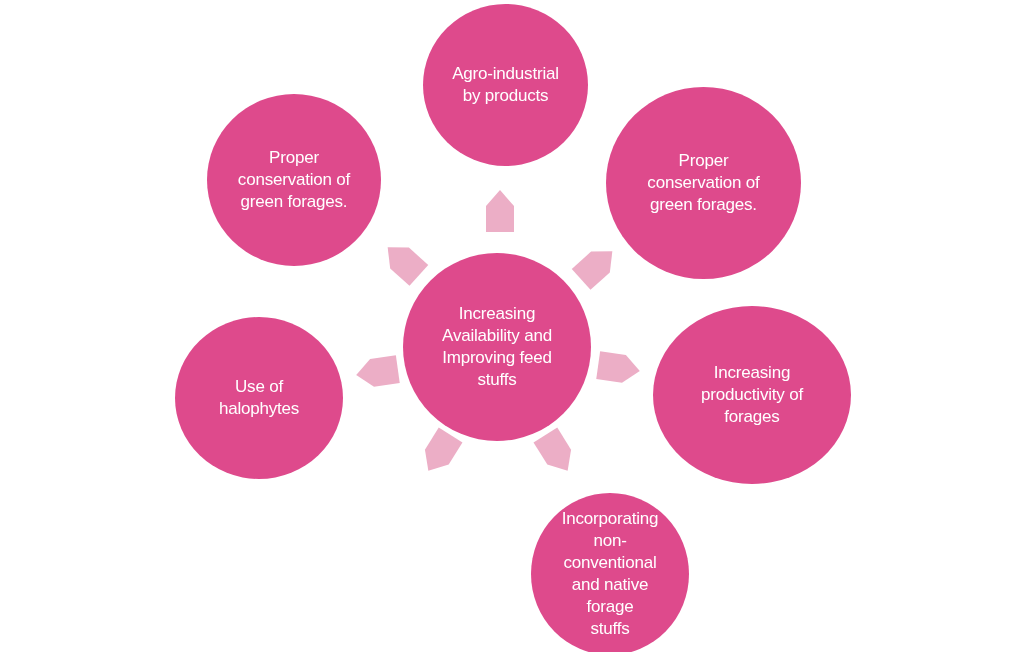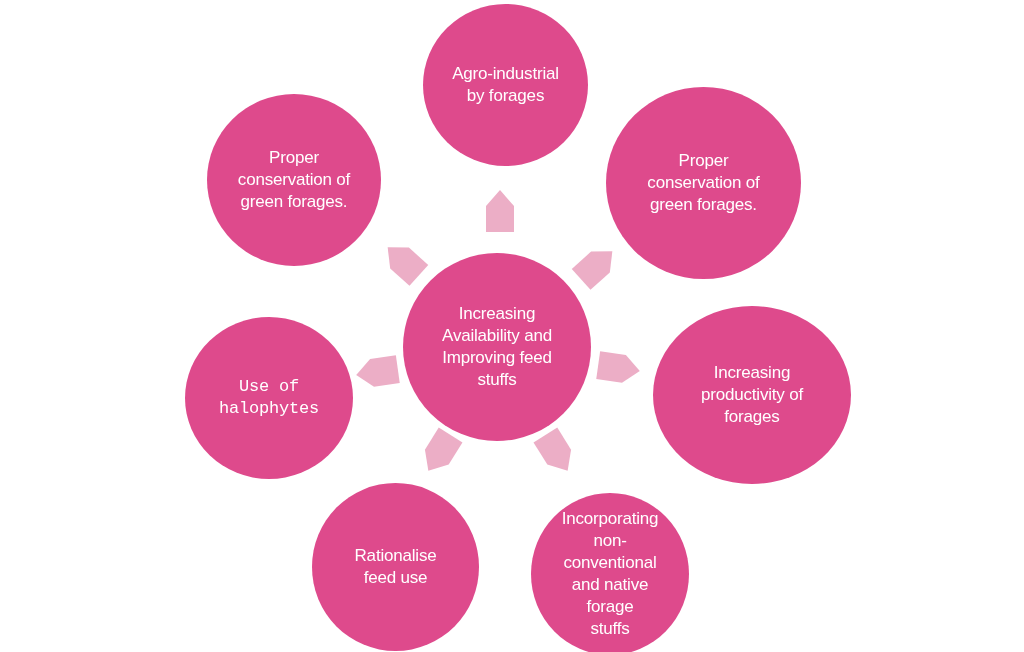--- a/index.html
+++ b/index.html
@@ -59,21 +59,21 @@
 
   <div class="node" style="left:403px;top:253px;width:188px;height:188px;">
     <span>Increasing
 Availability and
 Improving feed
 stuffs</span>
   </div>
 
   <div class="node" style="left:423px;top:4px;width:165px;height:162px;">
     <span>Agro-industrial
-by forages</span>
+by products</span>
   </div>
 
   <div class="node" style="left:606px;top:87px;width:195px;height:192px;">
     <span>Proper
 conservation of
 green forages.</span>
   </div>
 
   <div class="node" style="left:653px;top:306px;width:198px;height:178px;">
     <span>Increasing
@@ -83,26 +83,22 @@
 
   <div class="node" style="left:531px;top:493px;width:158px;height:162px;padding:0 6px;">
     <span>Incorporating
 non-
 conventional
 and native
 forage
 stuffs</span>
   </div>
 
-  <div class="node" style="left:312px;top:483px;width:167px;height:168px;">
-    <span>Rationalise
-feed use</span>
-  </div>
 
-  <div class="node" style="left:185px;top:317px;width:168px;height:162px;font-family:Liberation Mono, monospace;">
+  <div class="node" style="left:175px;top:317px;width:168px;height:162px;">
     <span>Use of
 halophytes</span>
   </div>
 
   <div class="node" style="left:207px;top:94px;width:174px;height:172px;">
     <span>Proper
 conservation of
 green forages.</span>
   </div>
 

